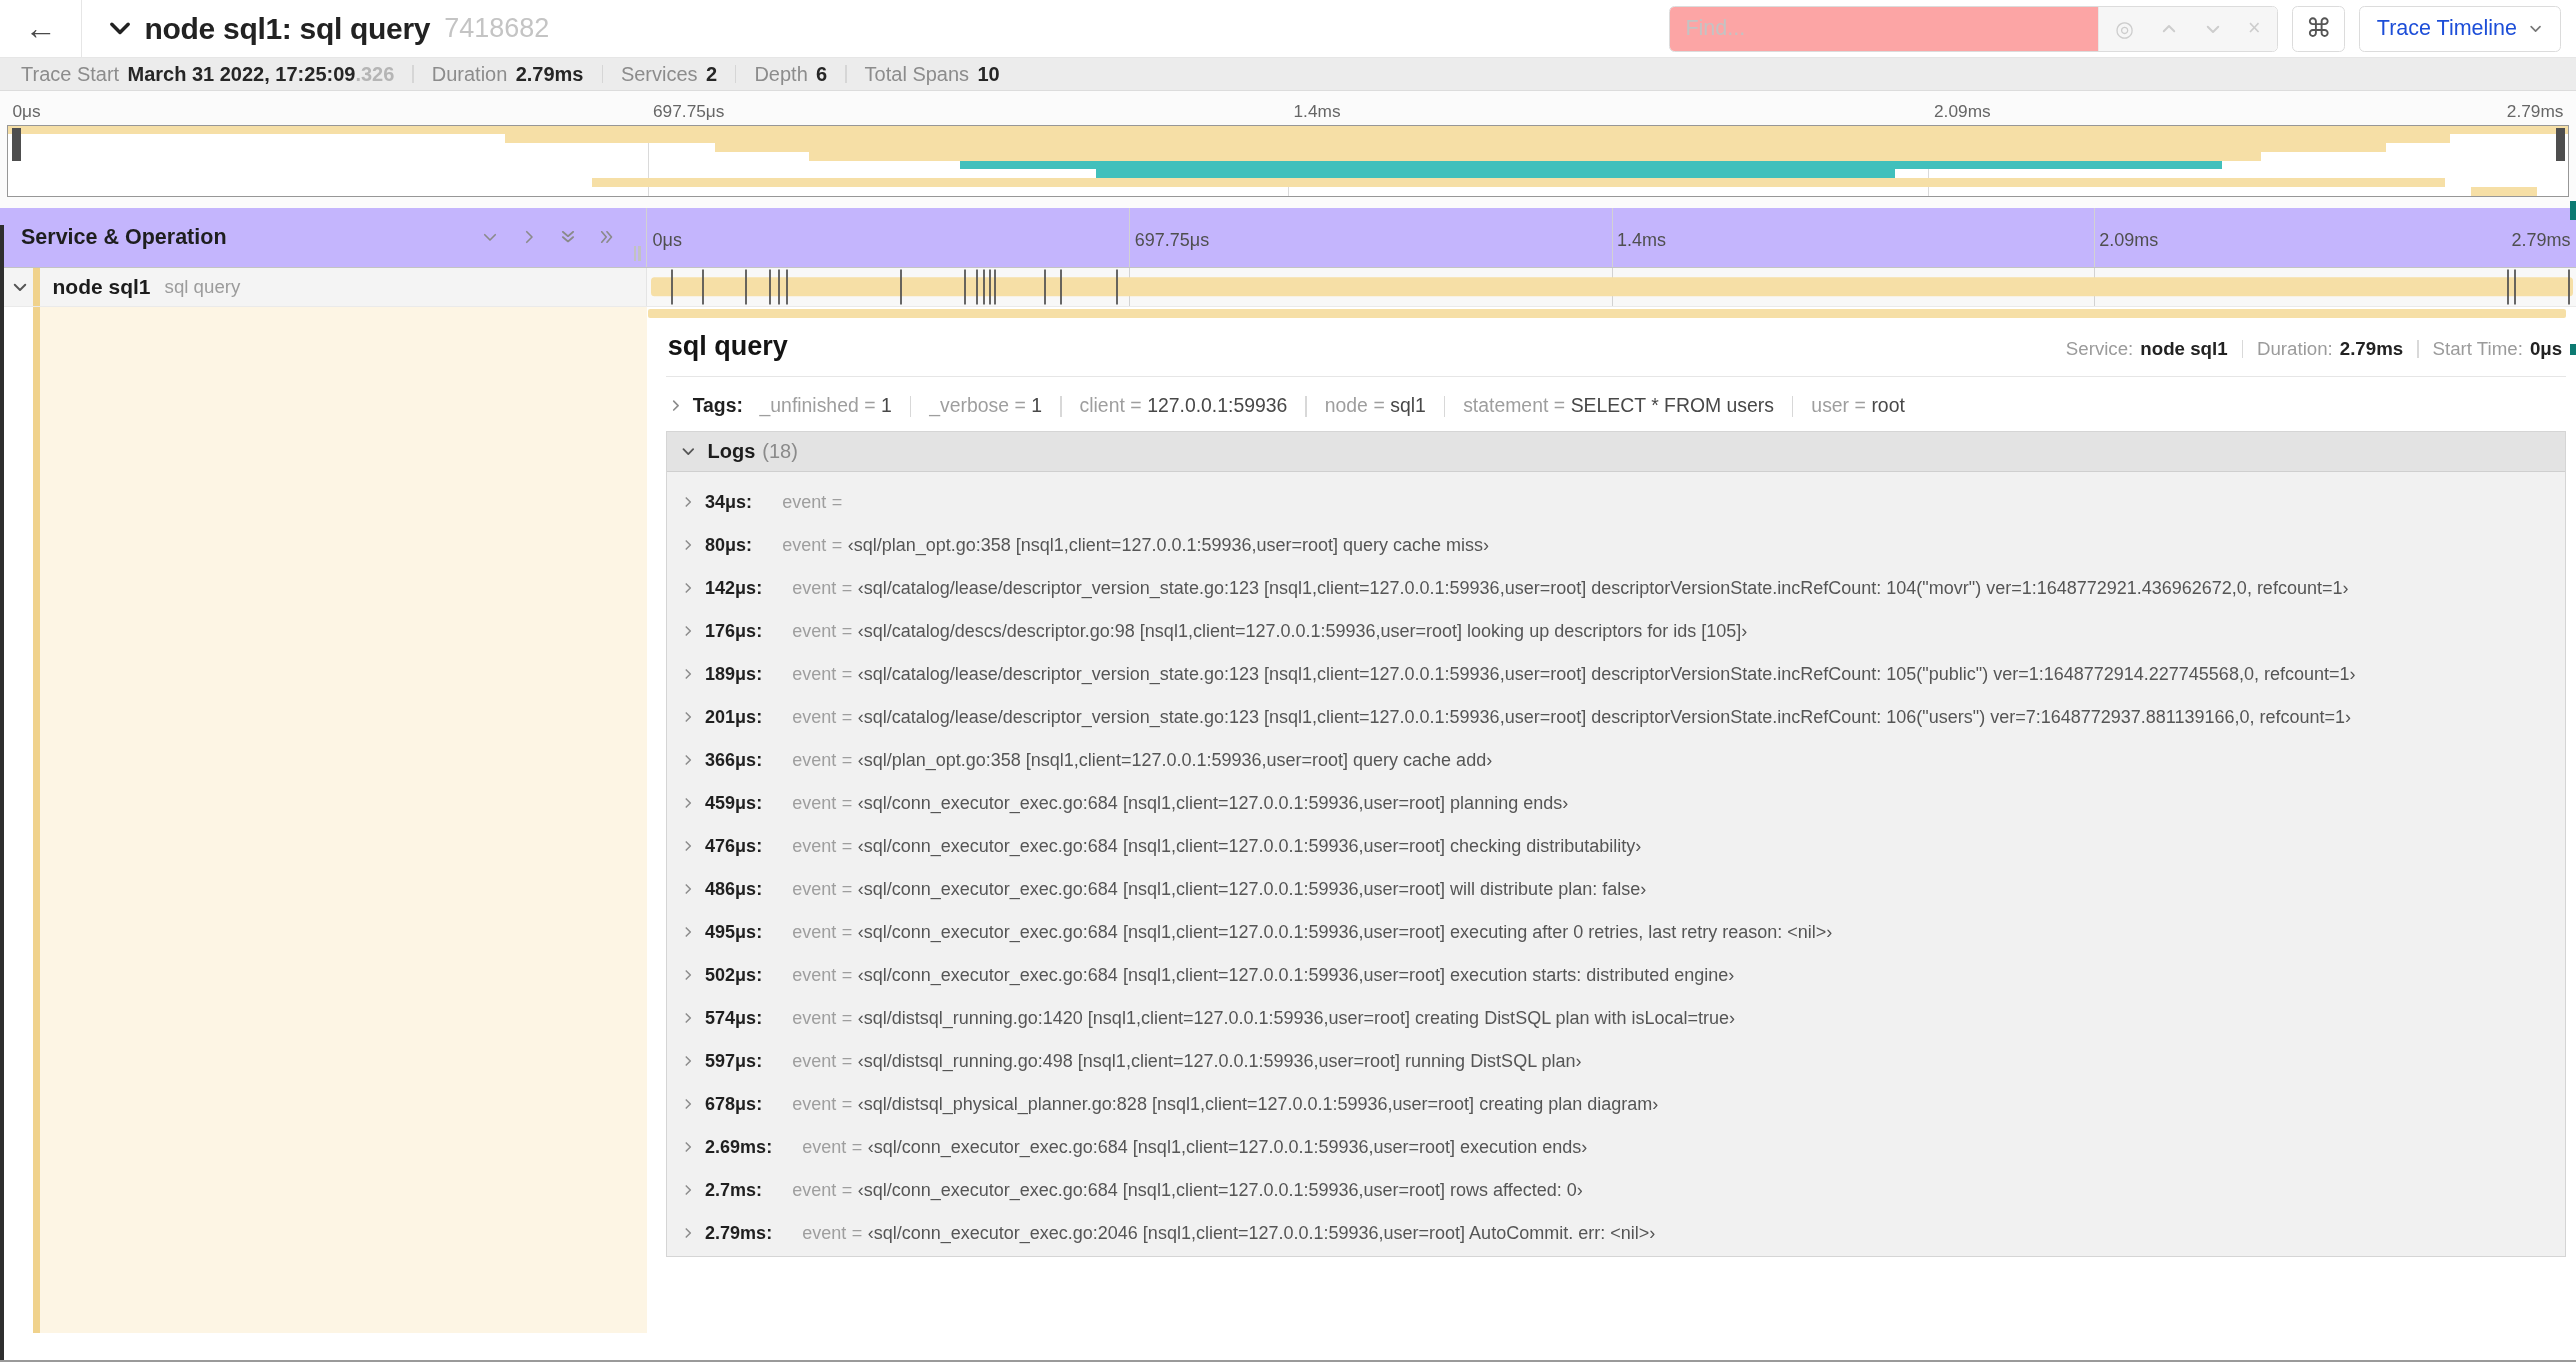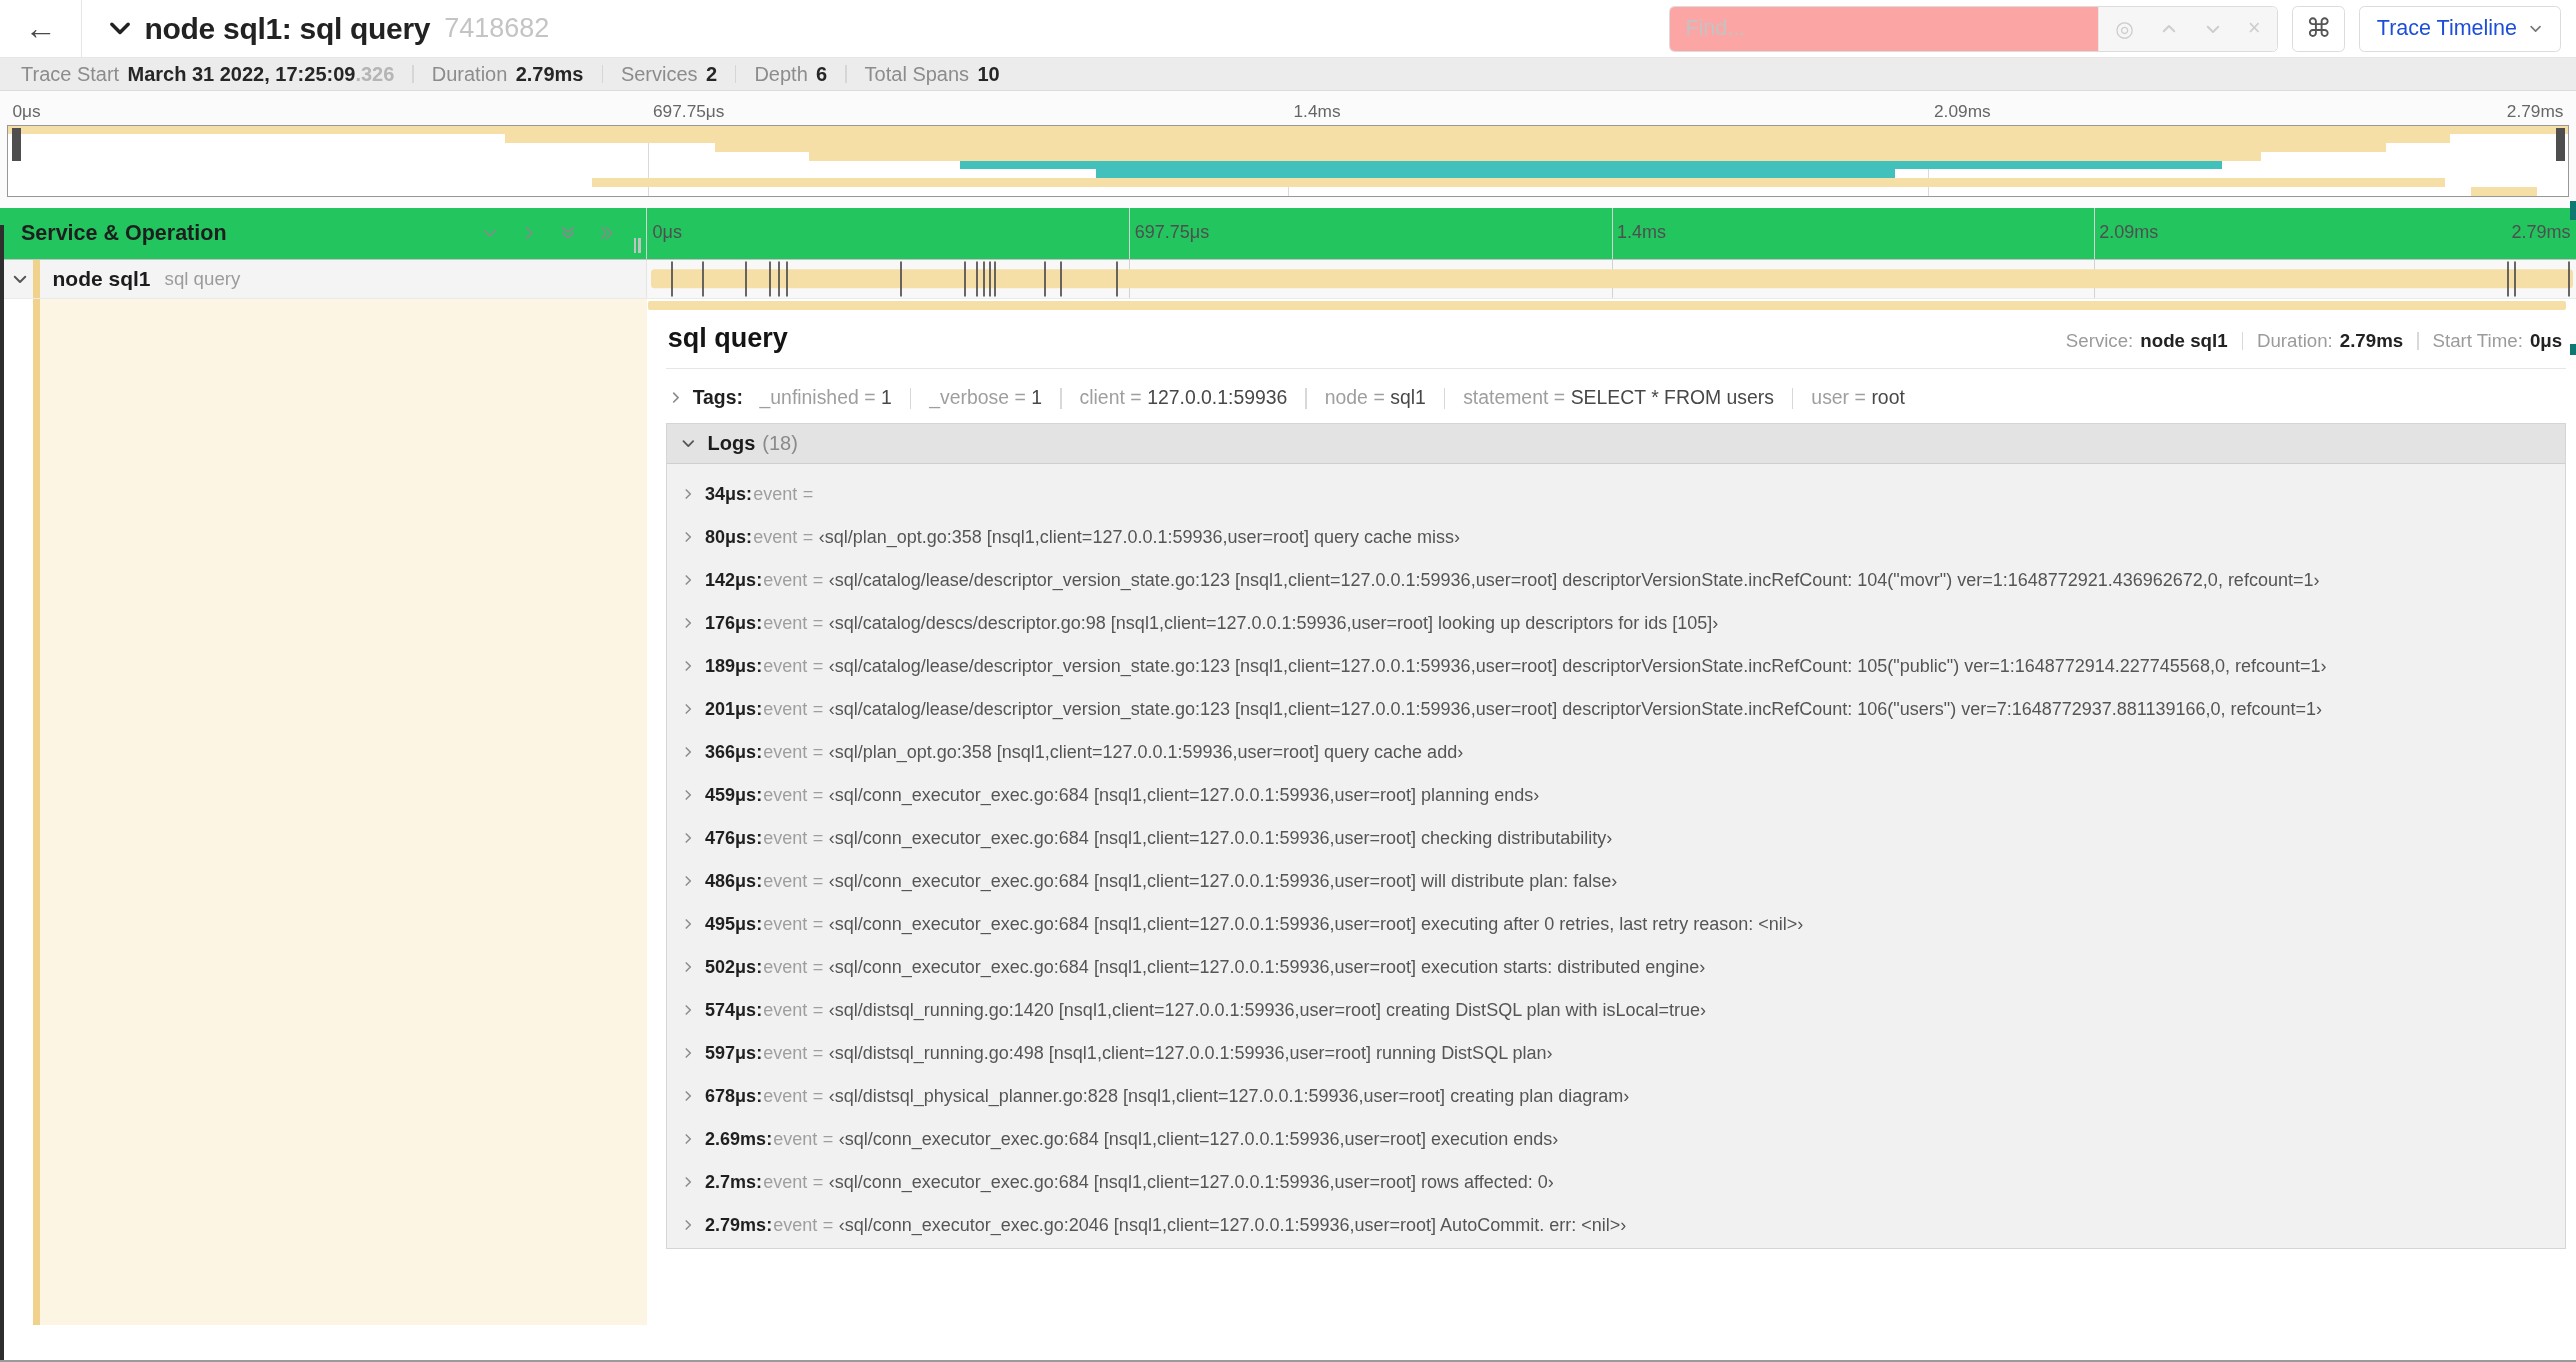--- a/index.html
+++ b/index.html
@@ -40,21 +40,21 @@
   .minimap{background:#fbfbfb;padding:5.5px 7px 11px 7px;position:relative}
   .mm-labels{position:relative;height:28px;font-size:17.3px;color:#666}
   .mm-labels span{position:absolute;bottom:2.8px}
   .mm-canvas{position:relative;height:72px;border:1.4px solid #979797;background:#fff;overflow:hidden}
   .mm-grid{position:absolute;top:0;bottom:0;width:0.7px;background:#dadada}
   .mm-span{position:absolute;height:12.5%}
   .mm-handle{position:absolute;width:9px;height:33px;background:#4e4e4e;top:2.1px;z-index:3;cursor:ew-resize}
   .mm-handle.left{left:3.5px}.mm-handle.right{right:3.5px}
 
   
-  .cols{display:flex;height:52px;background:#22c55e;border-bottom:0.7px solid #c3c3c3}
+  .cols{display:flex;height:60px;background:#c4b5fd;border-bottom:0.7px solid #c3c3c3}
   .cols-left{width:647px;display:flex;align-items:center;padding-left:21px;position:relative;border-right:0.7px solid #d2d2d2}
   .cols-left h2{font-size:21.5px;font-weight:700;color:#1e1e1e;margin:0}
   .cols-icons{margin-left:auto;display:flex;gap:21px;color:#8a8a8a;padding-right:30.5px;align-items:center}
   .cols-icons .chev{width:18px;height:18px;cursor:pointer}
   .cols-icons .chev svg{width:18px;height:18px;stroke-width:2.2}
   .col-grip{position:absolute;right:5.5px;bottom:5.5px;display:flex;gap:2.8px;cursor:col-resize}
   .col-grip i{width:2.1px;height:15.2px;background:#c2c2c2;display:block}
   .cols-right{flex:1;position:relative;font-size:18px;color:#4f4f4f}
   .cols-right .tick{position:absolute;bottom:15.2px;white-space:nowrap}
   .grid{position:absolute;top:0;bottom:0;width:0.7px;background:#d2d2d2}
@@ -94,21 +94,21 @@
   .logs-head{display:flex;align-items:center;background:#e3e3e3;border-bottom:1.4px solid #cfcfcf;height:40px;padding:0 12.5px;font-size:20px;cursor:pointer}
   .logs-caret{color:#555;width:16.6px;height:16.6px}
   .logs-caret svg{width:16.6px;height:16.6px}
   .logs-label{font-weight:700;color:#1c1c1c;margin-left:11px}
   .logs-count{color:#8a8a8a;margin-left:7px}
   .logs-body{padding:8.3px 0 1.4px 0}
   .log-row{display:flex;align-items:center;height:43px;padding:0 14px;font-size:18px;white-space:nowrap;overflow:hidden;cursor:pointer}
   .log-caret{color:#8c8c8c;width:14px;height:14px;flex:none}
   .log-caret svg{width:14px;height:14px}
   .log-time{font-weight:700;color:#1f1f1f;margin-left:9.7px}
-  .log-key{color:#9e9e9e;margin-left:1px}
+  .log-key{color:#9e9e9e;margin-left:30px}
   .log-eq{color:#9e9e9e;margin:0 5.5px}
   .log-val{color:#555}
   .logs-footer{font-size:16px;color:#9c9c9c;padding:8.3px 14px 11px}
   .spanid-row{display:flex;justify-content:flex-end;align-items:center;padding:11px 5.5px 0 0;font-size:18.7px;color:#9c9c9c}
   .spanid-val{color:#555;margin-left:7px}
   .link-icon{margin-left:8.3px;color:#8a8a8a;width:19.4px;height:19.4px;cursor:pointer}
   .link-icon svg{width:19.4px;height:19.4px;stroke:currentColor;fill:none;stroke-width:2.2;stroke-linecap:round}
 
   
   .left-edge{position:absolute;left:0;top:225px;bottom:0;width:4.2px;background:#2e2e2e;z-index:8}

